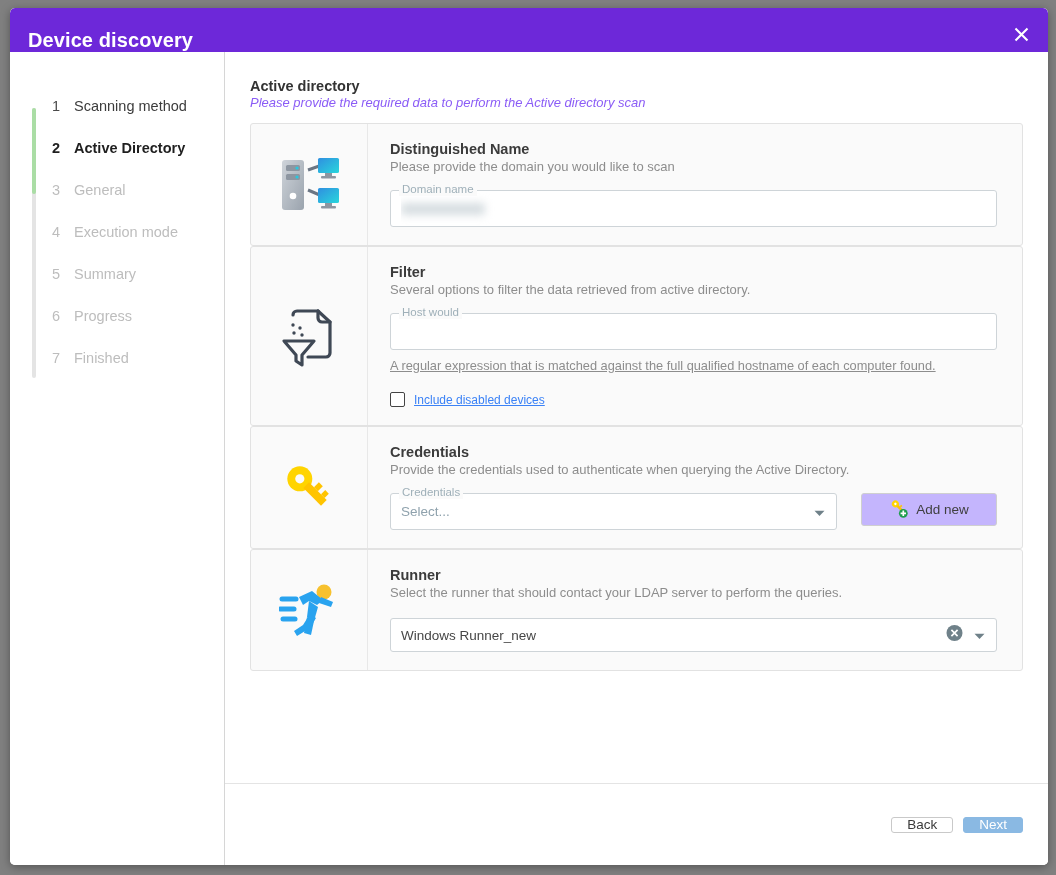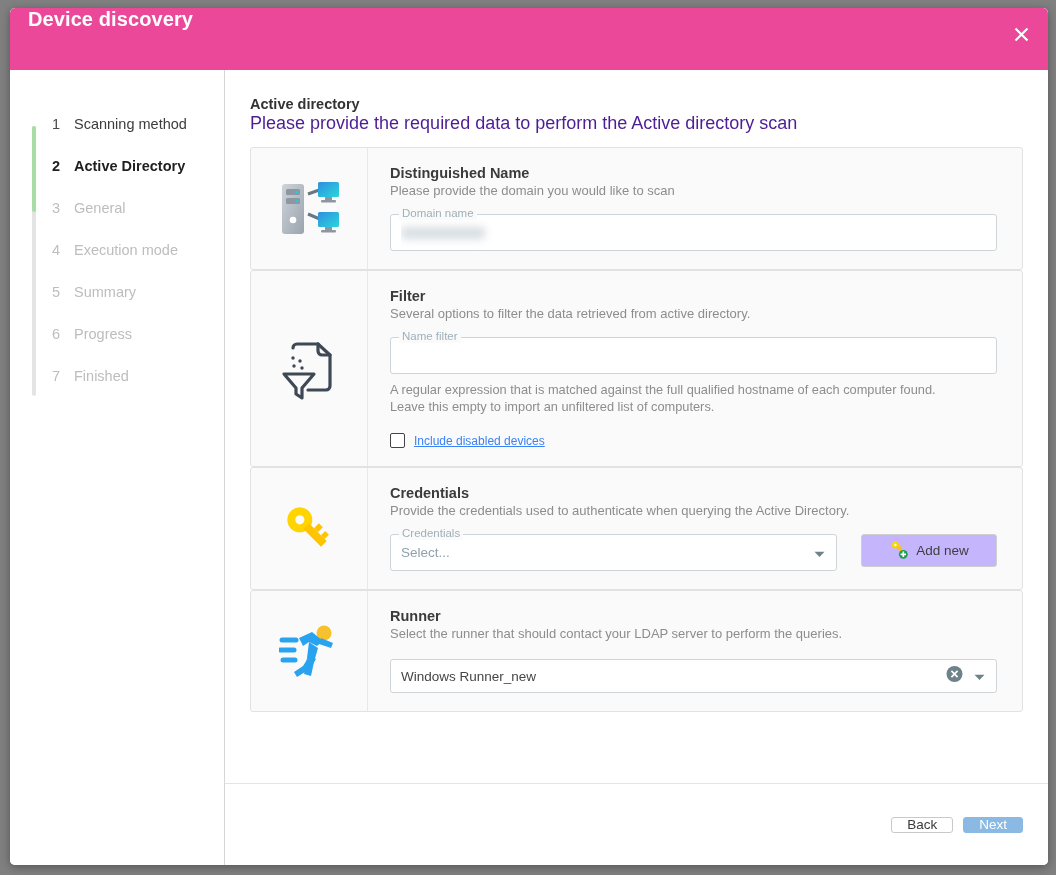--- a/index.html
+++ b/index.html
@@ -17,25 +17,25 @@
     width: 1038px; height: 857px;
     background: #ffffff;
     border-radius: 5px;
     box-shadow: 0 2px 10px rgba(0,0,0,0.35);
     overflow: hidden;
     display: flex;
     flex-direction: column;
   }
   
   #titlebar {
-    height: 62px;
-    background: #ec4899;
+    height: 44px;
+    background: #6d28d9;
     border-radius: 5px 5px 0 0;
     display: flex;
-    align-items: flex-start;
+    align-items: flex-end;
     flex: none;
     position: relative;
   }
   #titlebar .title {
     color: #ffffff;
     font-size: 20px;
     font-weight: bold;
     margin-left: 18px;
     letter-spacing: 0.1px;
   }
@@ -115,23 +115,24 @@
     padding: 26px 25px 0 25px;
     overflow: hidden;
   }
   #page-title {
     font-size: 14.5px;
     font-weight: bold;
     color: #333333;
     margin: 0 0 1px 0;
   }
   #page-sub {
-    font-size: 18px;
-    color: #4c1d95;
+    font-size: 13px;
+    color: #8b5cf6;
     margin: 0 0 13px 0;
+    font-style: italic;
   }
 
   
   .card {
     display: flex;
     background: #fafafa;
     border: 1px solid #e2e2e2;
     border-radius: 3px;
   }
   .card-icon {
@@ -156,20 +157,21 @@
   .card-desc {
     font-size: 13px;
     color: #8d8d8d;
     margin: 0;
   }
   .card-hint {
     font-size: 12.8px;
     color: #8d8d8d;
     line-height: 17px;
     margin: 7px 0 0 0;
+    text-decoration: underline;
   }
 
   
   .field {
     position: relative;
     margin-top: 16px;
     height: 37px;
   }
   .field .frame {
     position: absolute;
@@ -406,26 +408,25 @@
               <g stroke="#3f4855" stroke-width="3.2" fill="none" stroke-linejoin="round" stroke-linecap="round">
                 <path d="M4 36 H34 L22 50 V60 L16 56 V50 Z"></path>
               </g>
             </svg>
           </div>
           <div class="card-body">
             <div class="card-title">Filter</div>
             <div class="card-desc">Several options to filter the data retrieved from active directory.</div>
             <div class="field">
               <div class="frame"></div>
-              <div class="notch-label">Name filter</div>
+              <div class="notch-label">Host would</div>
               <div class="val"></div>
             </div>
             <p class="card-hint">
               <span>A regular expression that is matched against the full qualified hostname of each computer found.</span><br>
-              <span>Leave this empty to import an unfiltered list of computers.</span>
             </p>
             <div class="checkrow">
               <div class="checkbox"></div>
               <span class="ck-label">Include disabled devices</span>
             </div>
           </div>
         </div>
 
         <div class="card">
           <div class="card-icon">

